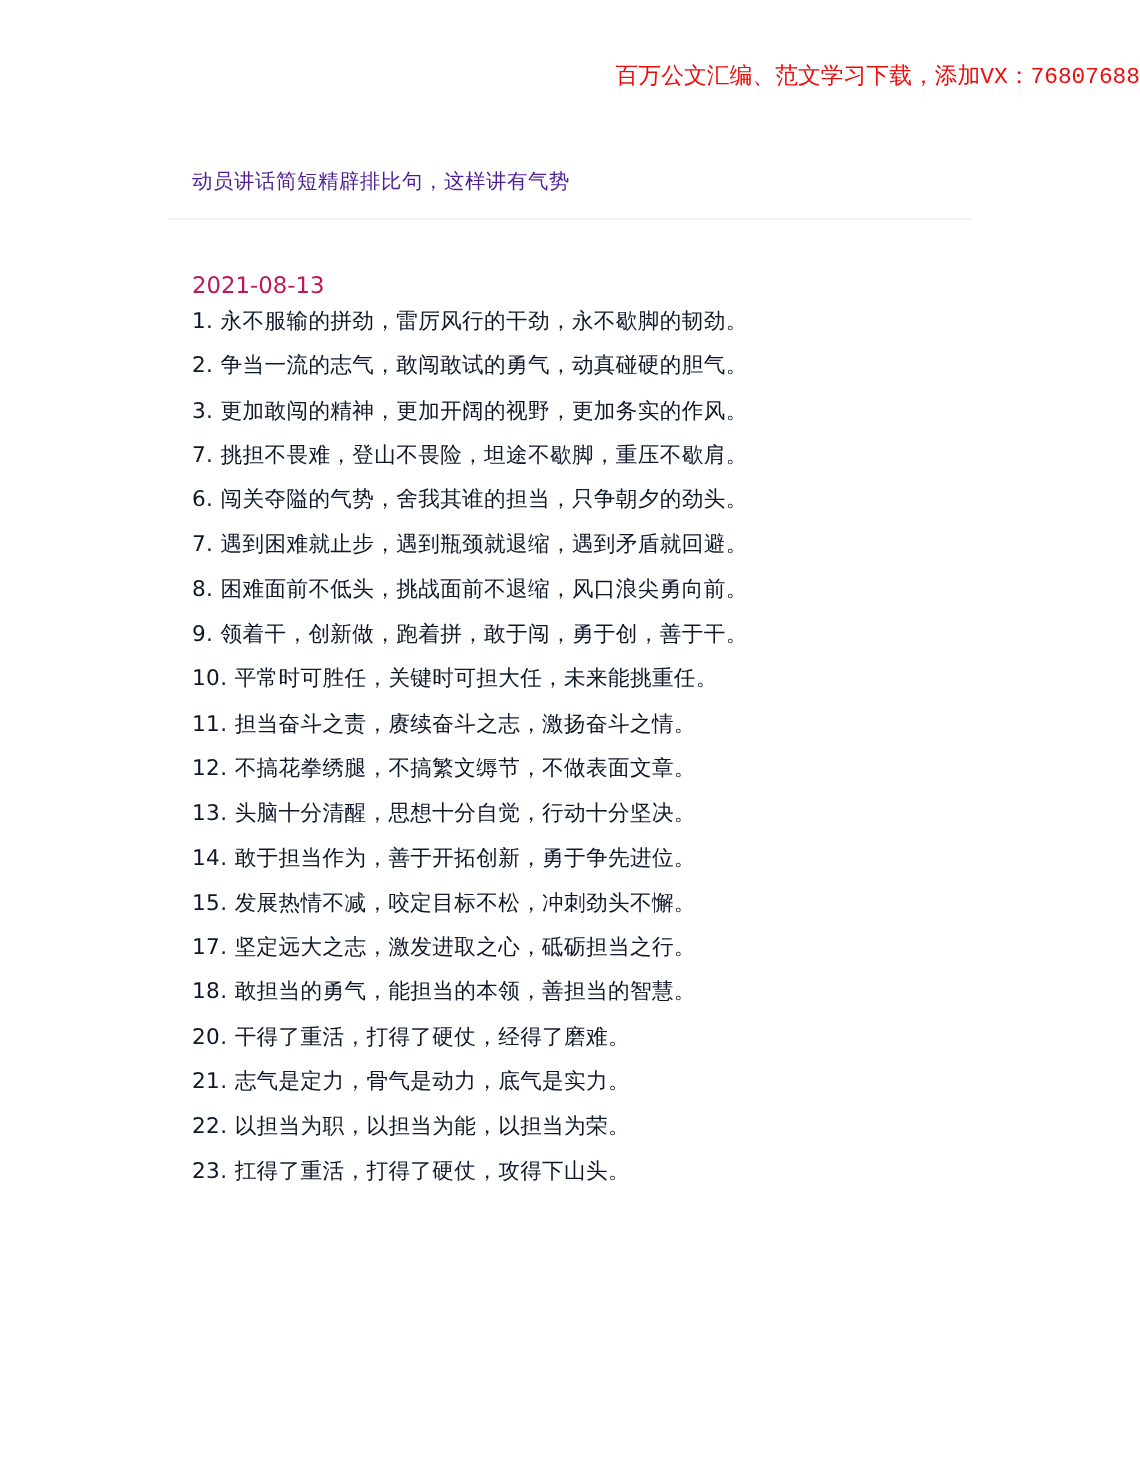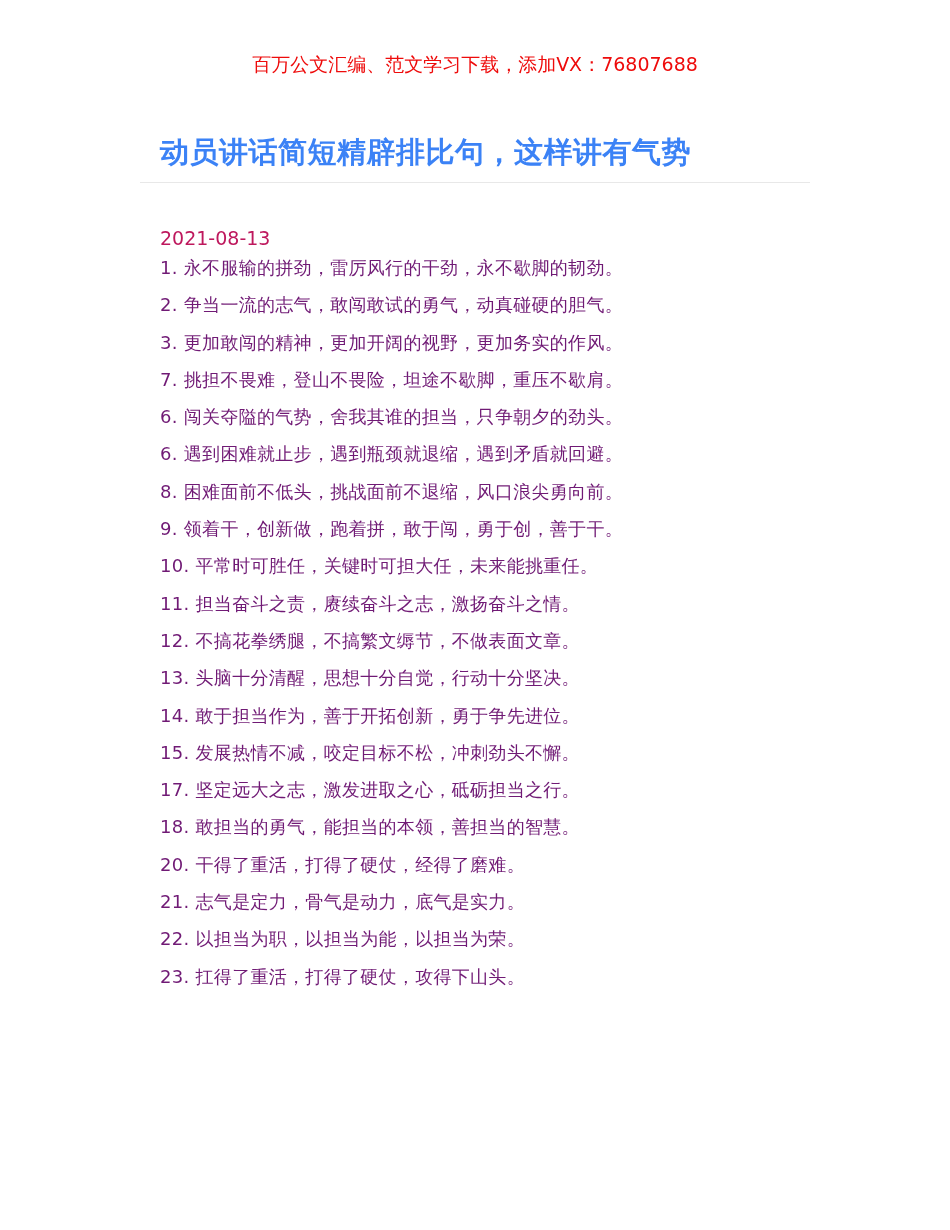--- a/index.html
+++ b/index.html
@@ -8,35 +8,36 @@
     background: #ffffff;
   }
   body {
     width: 950px;
     height: 1230px;
     overflow: hidden;
     font-family: "DejaVu Sans", "Liberation Sans", sans-serif;
   }
   .banner {
     padding-top: 51px;
-    text-align: center;
+    text-align: right;
     font-size: 19px;
     line-height: 26px;
     color: #ee0b0b;
+    font-family: Liberation Mono, monospace;
   }
   .article {
     margin: 0 140px;
   }
   .title {
     margin: 60px 0 0;
     padding: 0 20px;
-    font-size: 29px;
+    font-size: 17px;
     line-height: 30px;
-    font-weight: 700;
-    color: #3b82f6;
+    font-weight: 400;
+    color: #4c1d95;
     letter-spacing: 0.5px;
   }
   .divider {
     margin: 15px 0 0;
     border: none;
     border-top: 1px solid #e8e8e8;
     height: 0;
   }
   .date {
     margin: 44px 0 0;
@@ -46,21 +47,21 @@
     color: #be185d;
   }
   .items {
     margin: 0;
   }
   .items p {
     margin: 0;
     padding: 0 20px;
     font-size: 18px;
     line-height: 37.3px;
-    color: #701a75;
+    color: #0f172a;
     letter-spacing: 0.3px;
     white-space: nowrap;
   }
 </style>
 </head>
 <body>
 
 <div class="banner">百万公文汇编、范文学习下载，添加VX：76807688</div>
 
 <div class="article">
@@ -69,21 +70,21 @@
   <hr class="divider">
 
   <div class="date">2021-08-13</div>
 
   <div class="items">
       <p>1. 永不服输的拼劲，雷厉风行的干劲，永不歇脚的韧劲。</p>
       <p>2. 争当一流的志气，敢闯敢试的勇气，动真碰硬的胆气。</p>
       <p>3. 更加敢闯的精神，更加开阔的视野，更加务实的作风。</p>
       <p>7. 挑担不畏难，登山不畏险，坦途不歇脚，重压不歇肩。</p>
       <p>6. 闯关夺隘的气势，舍我其谁的担当，只争朝夕的劲头。</p>
-      <p>6. 遇到困难就止步，遇到瓶颈就退缩，遇到矛盾就回避。</p>
+      <p>7. 遇到困难就止步，遇到瓶颈就退缩，遇到矛盾就回避。</p>
       <p>8. 困难面前不低头，挑战面前不退缩，风口浪尖勇向前。</p>
       <p>9. 领着干，创新做，跑着拼，敢于闯，勇于创，善于干。</p>
       <p>10. 平常时可胜任，关键时可担大任，未来能挑重任。</p>
       <p>11. 担当奋斗之责，赓续奋斗之志，激扬奋斗之情。</p>
       <p>12. 不搞花拳绣腿，不搞繁文缛节，不做表面文章。</p>
       <p>13. 头脑十分清醒，思想十分自觉，行动十分坚决。</p>
       <p>14. 敢于担当作为，善于开拓创新，勇于争先进位。</p>
       <p>15. 发展热情不减，咬定目标不松，冲刺劲头不懈。</p>
       <p>17. 坚定远大之志，激发进取之心，砥砺担当之行。</p>
       <p>18. 敢担当的勇气，能担当的本领，善担当的智慧。</p>

